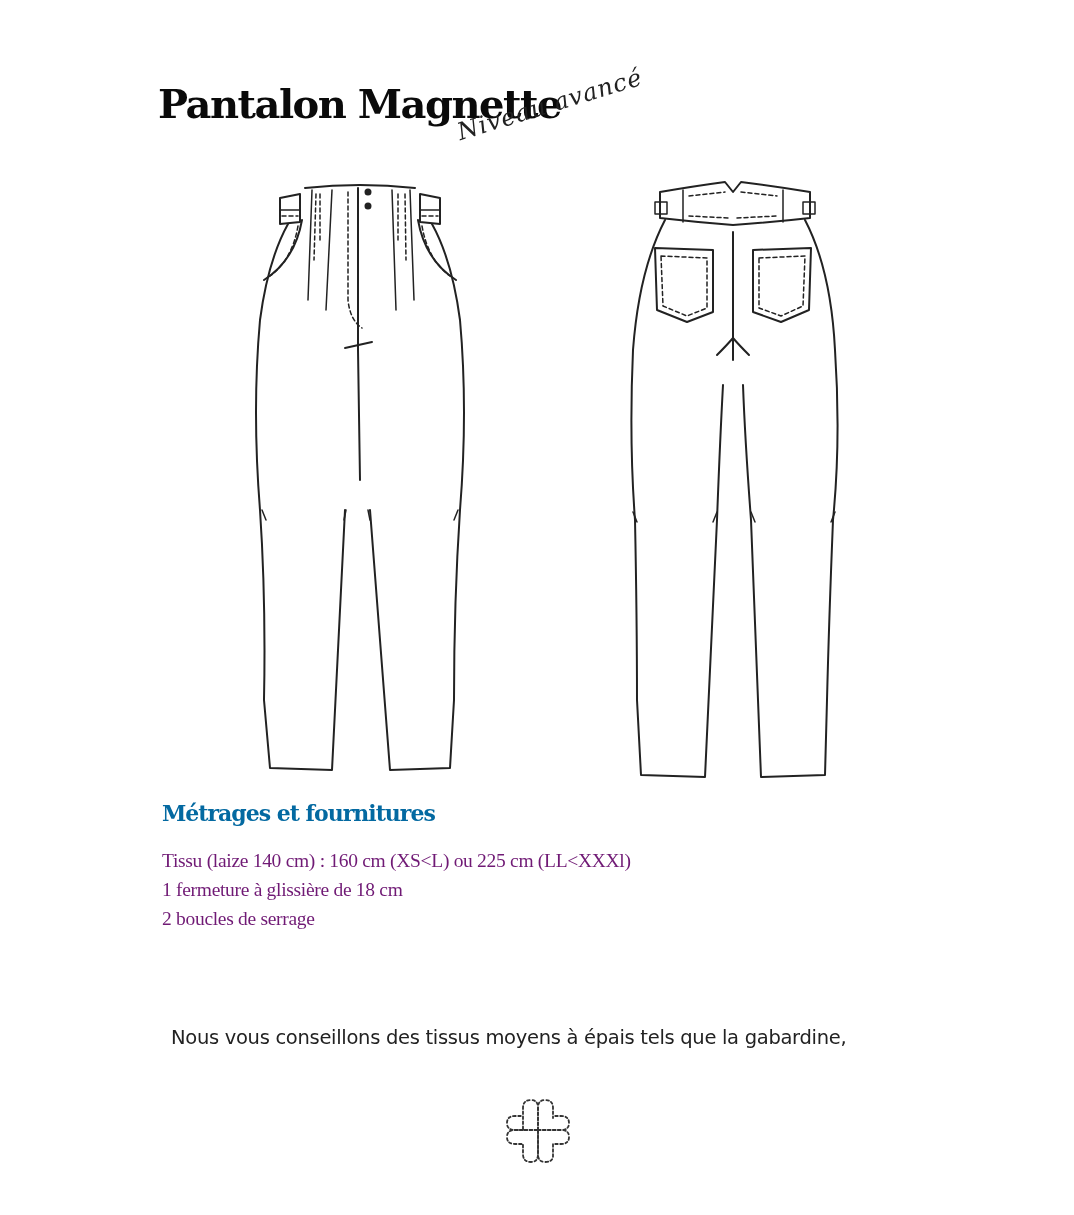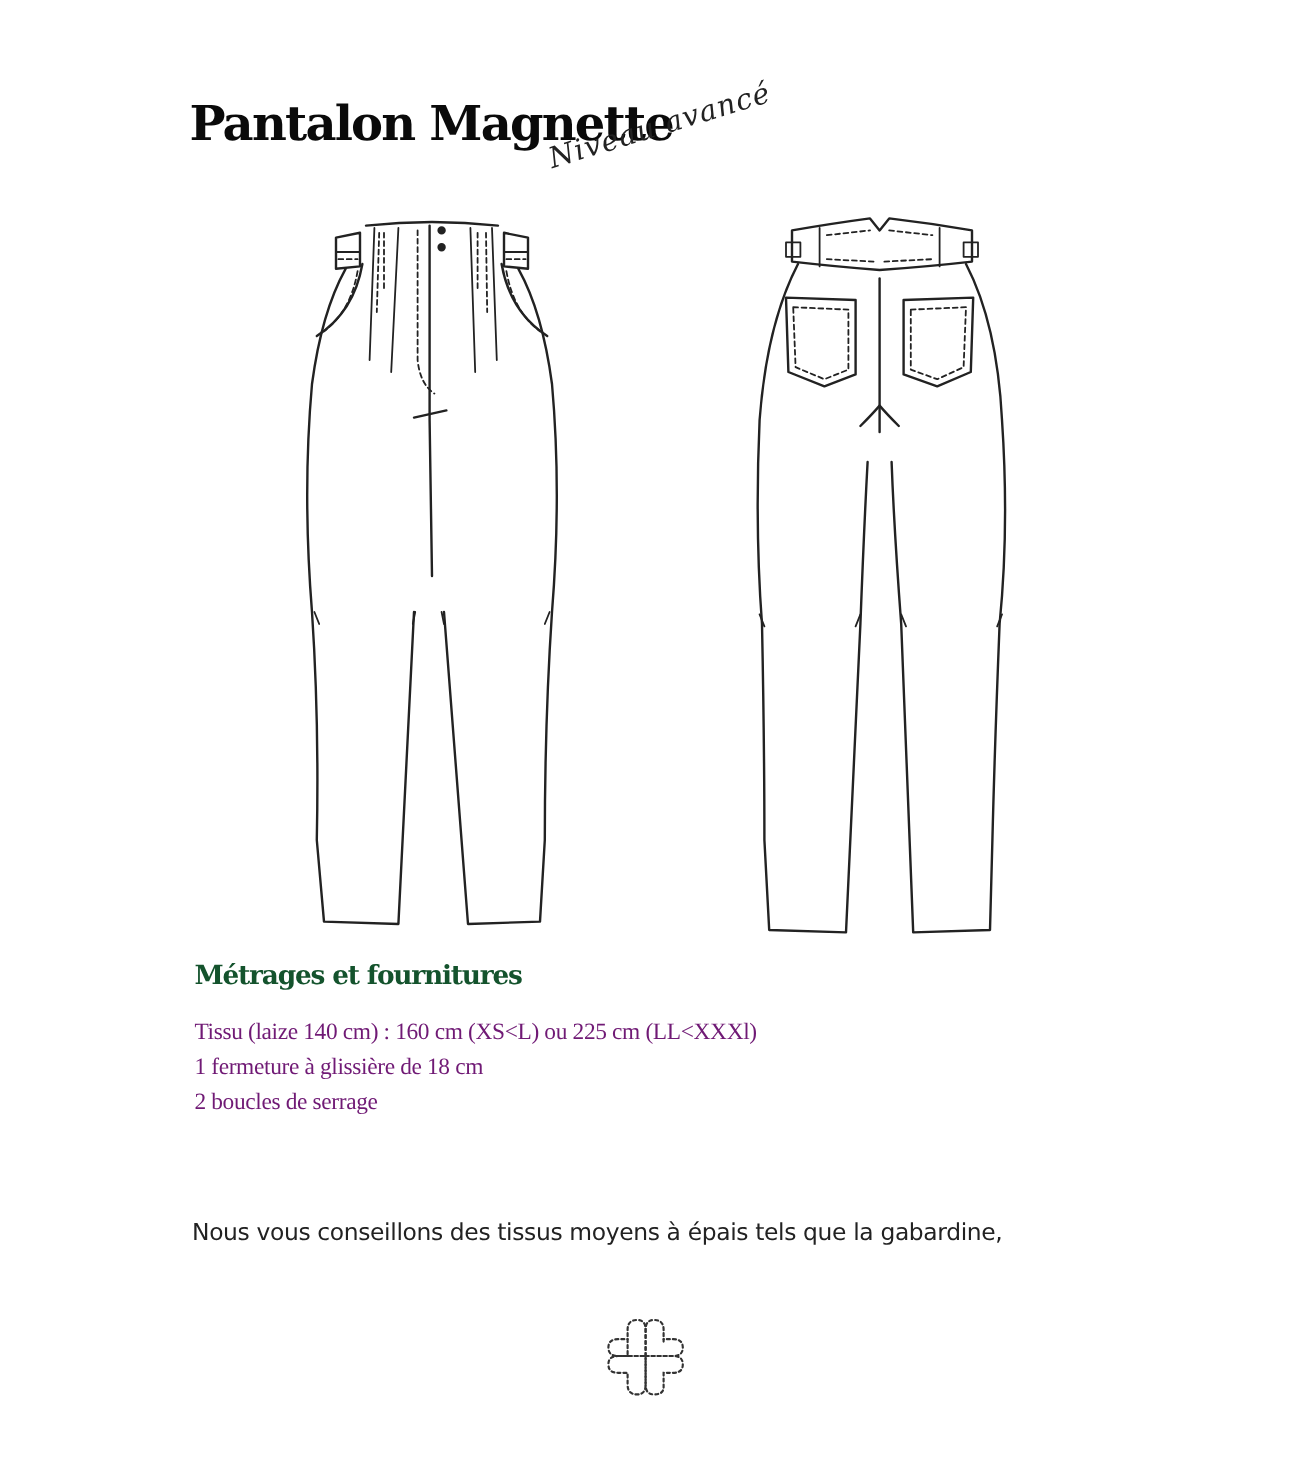--- a/index.html
+++ b/index.html
@@ -12,29 +12,29 @@
   .level {
     position:absolute; left:462px; top:118px;
     font-family:"DejaVu Serif", serif; font-style:italic; font-size:24px; color:#222;
     transform:rotate(-17deg); transform-origin:left bottom; letter-spacing:1px;
   }
   .drawing { position:absolute; }
   .drawing svg { display:block; }
   .section-title {
     position:absolute; left:162px; top:800px;
     font-family:"DejaVu Serif", serif; font-weight:bold; font-size:22px; letter-spacing:-1px;
-    color:#14532d; margin:0;
+    color:#0369a1; margin:0;
   }
   .supplies {
     position:absolute; left:162px; top:846px; margin:0; padding:0; list-style:none;
     font-family:Liberation Serif, serif; font-size:19.5px; line-height:29px; color:#701a75;
     letter-spacing:-0.3px;
   }
   .advice {
-    position:absolute; left:160px; top:1012px; width:820px; margin:0;
+    position:absolute; left:160px; top:1012px; width:820px; margin:11px;
     font-family:"DejaVu Sans", sans-serif; font-size:19.5px; line-height:29px; color:#222;
     letter-spacing:-0.3px;
   }
   .logo { position:absolute; left:503px; top:1096px; }
 </style>
 </head>
 <body>
 
 <h1 class="title">Pantalon Magnette</h1>
 <div class="level">Niveau avancé</div>

